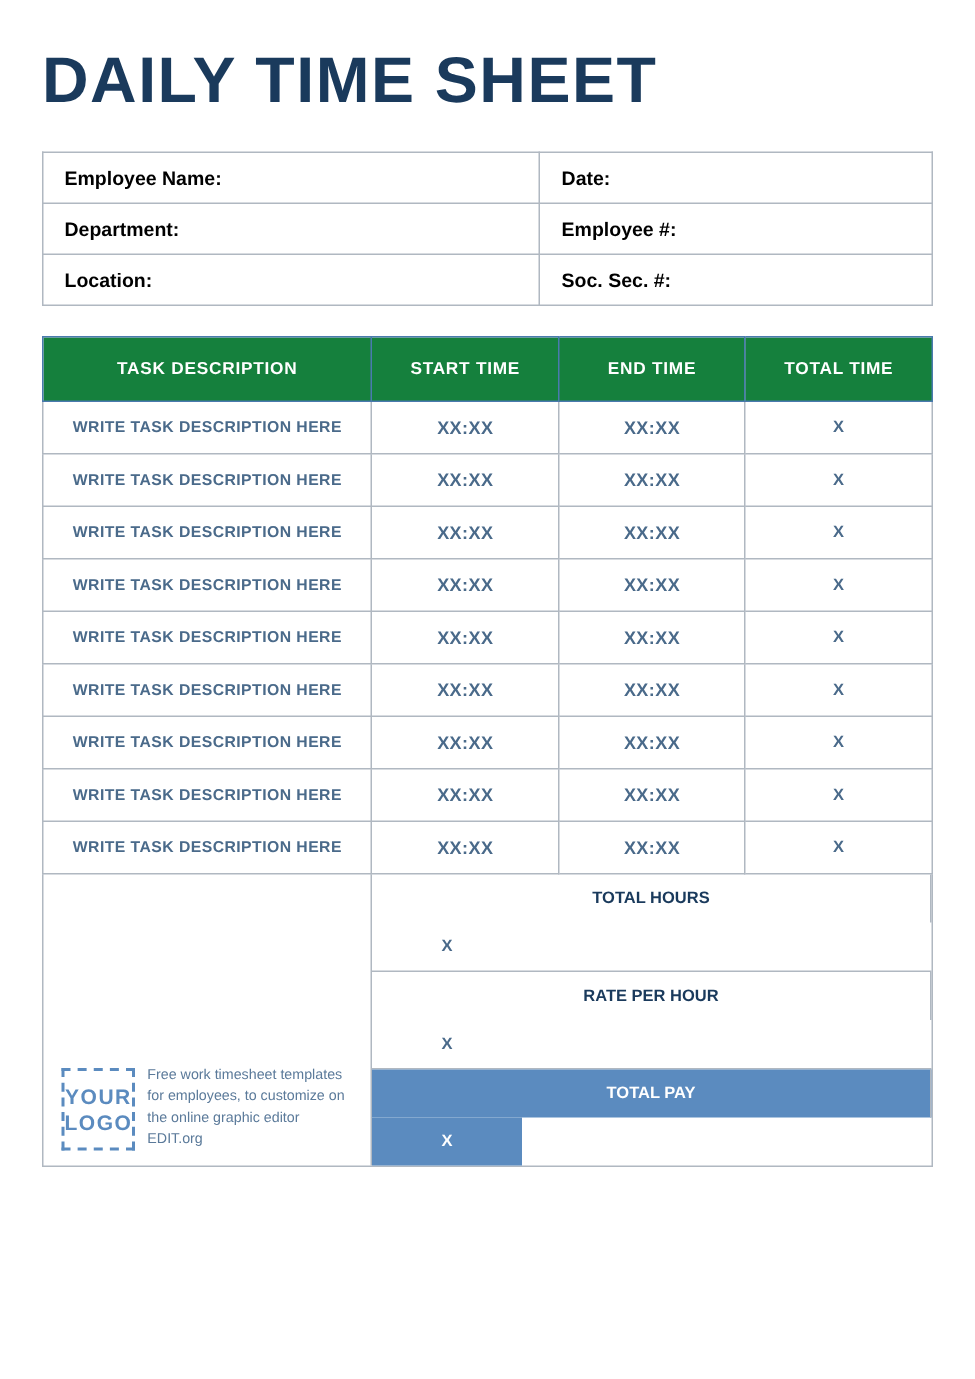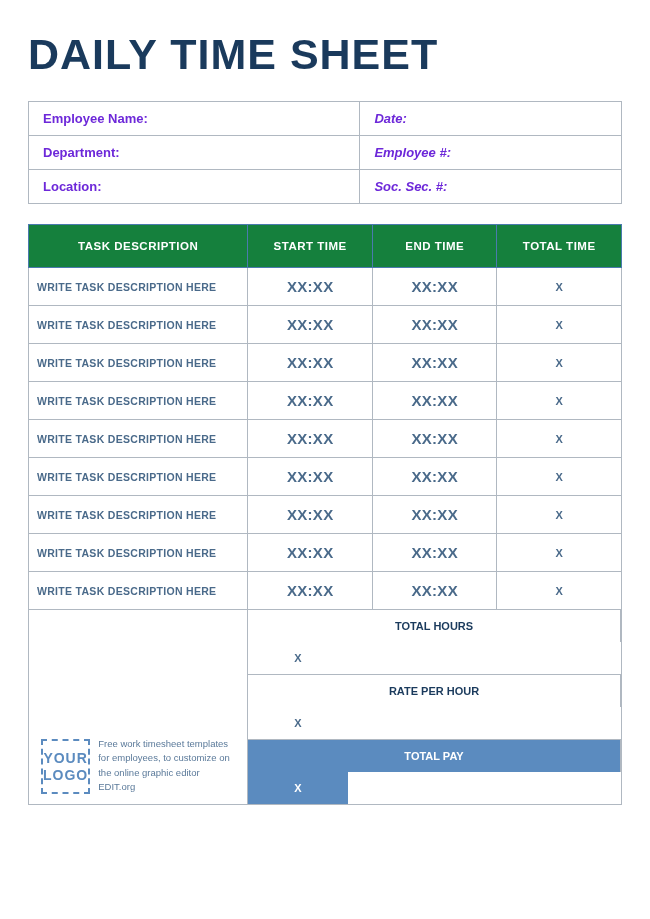--- a/index.html
+++ b/index.html
@@ -29,26 +29,25 @@
     .info-table {
       width: 100%;
       border-collapse: collapse;
       border: 1.5px solid #b0b8c1;
       margin-bottom: 20px;
     }
     .info-table td {
       border: 1.5px solid #b0b8c1;
       padding: 9px 14px;
       font-size: 13px;
-      color: #6d28d9;
+      color: #000000;
       font-weight: 700;
     }
     .info-table td:nth-child(2) {
       border-left: 1.5px solid #b0b8c1;
-      font-style: italic;
     }
     
     .task-table {
       width: 100%;
       border-collapse: collapse;
       border: 1.5px solid #b0b8c1;
       margin-bottom: 0;
     }
     .task-table th {
       background: #15803d;
@@ -65,28 +64,28 @@
       border: 1.5px solid #b0b8c1;
       padding: 10px 8px;
       text-align: center;
       font-size: 11px;
       font-weight: 700;
       color: #3a5a7c;
       letter-spacing: 0.3px;
       text-transform: uppercase;
     }
     .task-table td.task-desc {
-      text-align: left;
+      text-align: center;
       font-size: 10.5px;
       color: #4a6a8a;
       font-weight: 700;
     }
     .task-table td.time-val {
       color: #4a6a8a;
-      font-size: 15px;
+      font-size: 12px;
     }
     .task-table td.x-val {
       color: #4a6a8a;
       font-size: 11px;
       font-weight: 700;
     }
     
     .bottom-area {
       display: flex;
       width: 100%;

